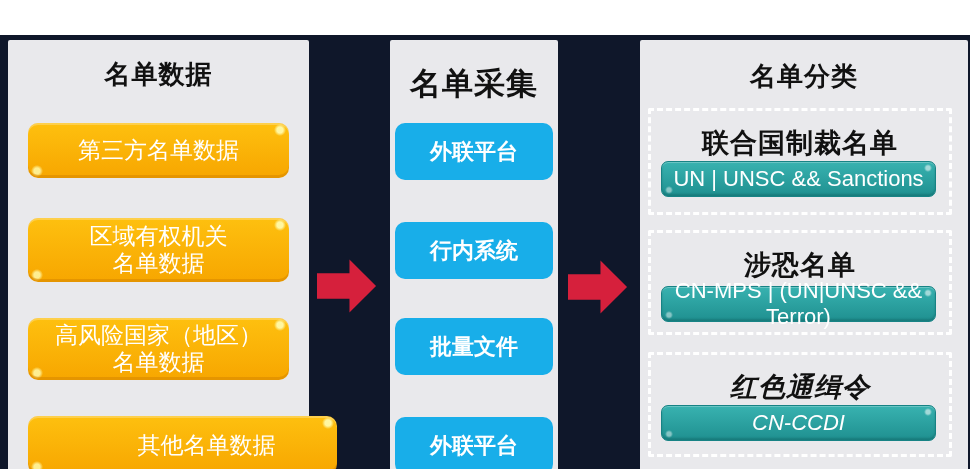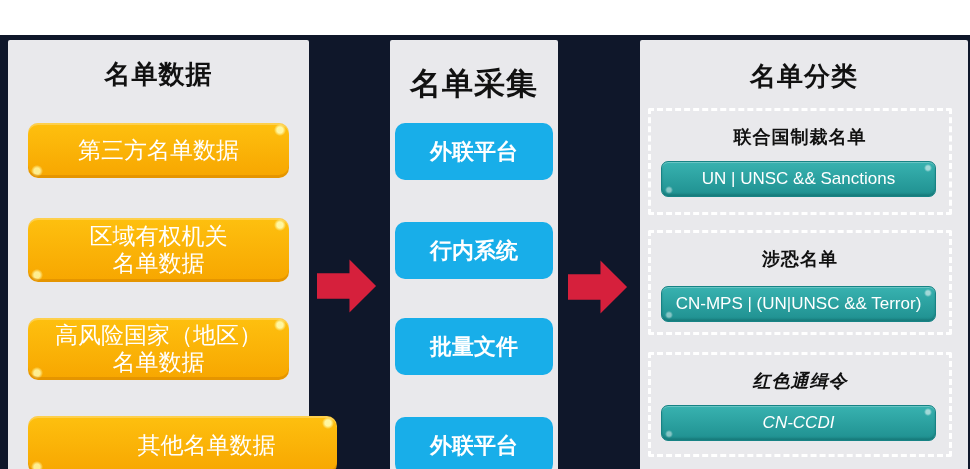--- a/index.html
+++ b/index.html
@@ -49,27 +49,27 @@
 
   .group{
     position:absolute;left:8px;width:304px;box-sizing:border-box;
     border:3px dashed #ffffff;border-radius:2px;
   }
   .group1{top:68px;height:107px;}
   .group2{top:190px;height:105px;}
   .group3{top:312px;height:105px;font-style:italic;}
   .group-title{
     margin:0;position:absolute;top:14px;left:0;right:0;text-align:center;
-    color:#111;font-weight:bold;font-size:18px;letter-spacing:1px;
+    color:#111;font-weight:bold;font-size:27px;letter-spacing:1px;
   }
   .tbox{
     position:absolute;left:10px;width:275px;height:36px;top:50px;border-radius:7px;
     box-sizing:border-box;border:1px solid var(--teal-edge,#178385);
     display:flex;align-items:center;justify-content:center;
-    color:#fff;font-size:17px;
+    color:#fff;font-size:22px;
     background:
       radial-gradient(circle at calc(100% - 7px) 6px, rgba(255,255,255,.55) 0 2px, rgba(255,255,255,0) 4px),
       radial-gradient(circle at 7px calc(100% - 6px), rgba(255,255,255,.45) 0 2px, rgba(255,255,255,0) 4px),
       linear-gradient(180deg, var(--teal-top,#38b2b0), var(--teal-bot,#1f9090));
     box-shadow: inset 0 1px 0 rgba(255,255,255,.25), inset 0 -2px 2px rgba(0,60,60,.25);
   }
   .group2 .tbox{top:53px;text-align:center;}
   .group3 .tbox{top:50px;}
 
   .arrow{position:absolute;width:61px;height:58px;}

